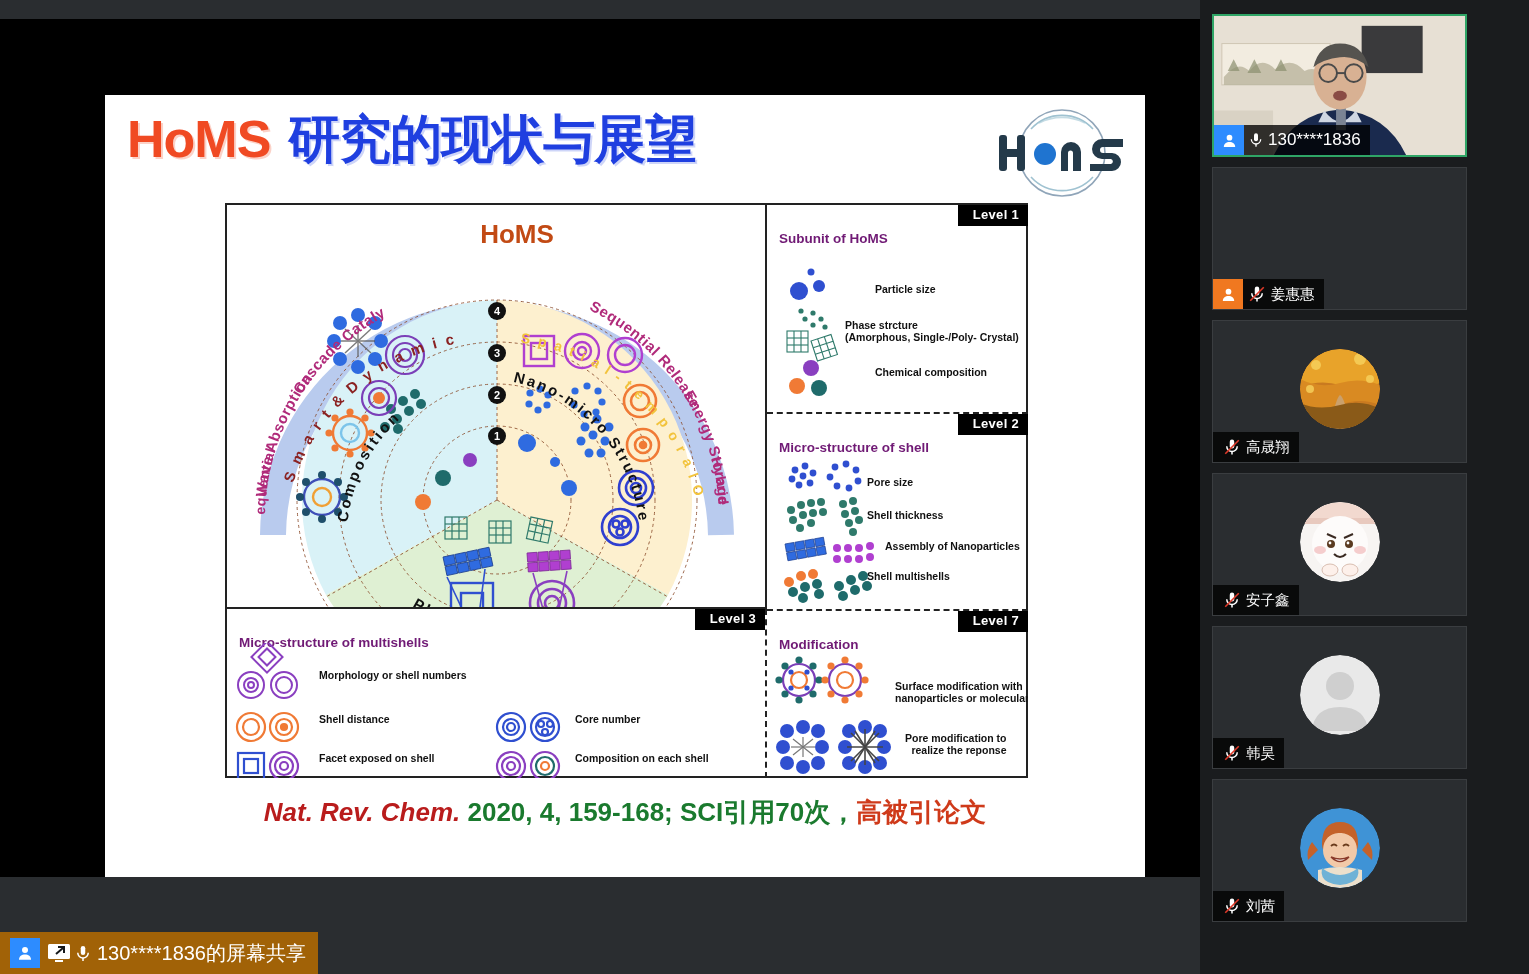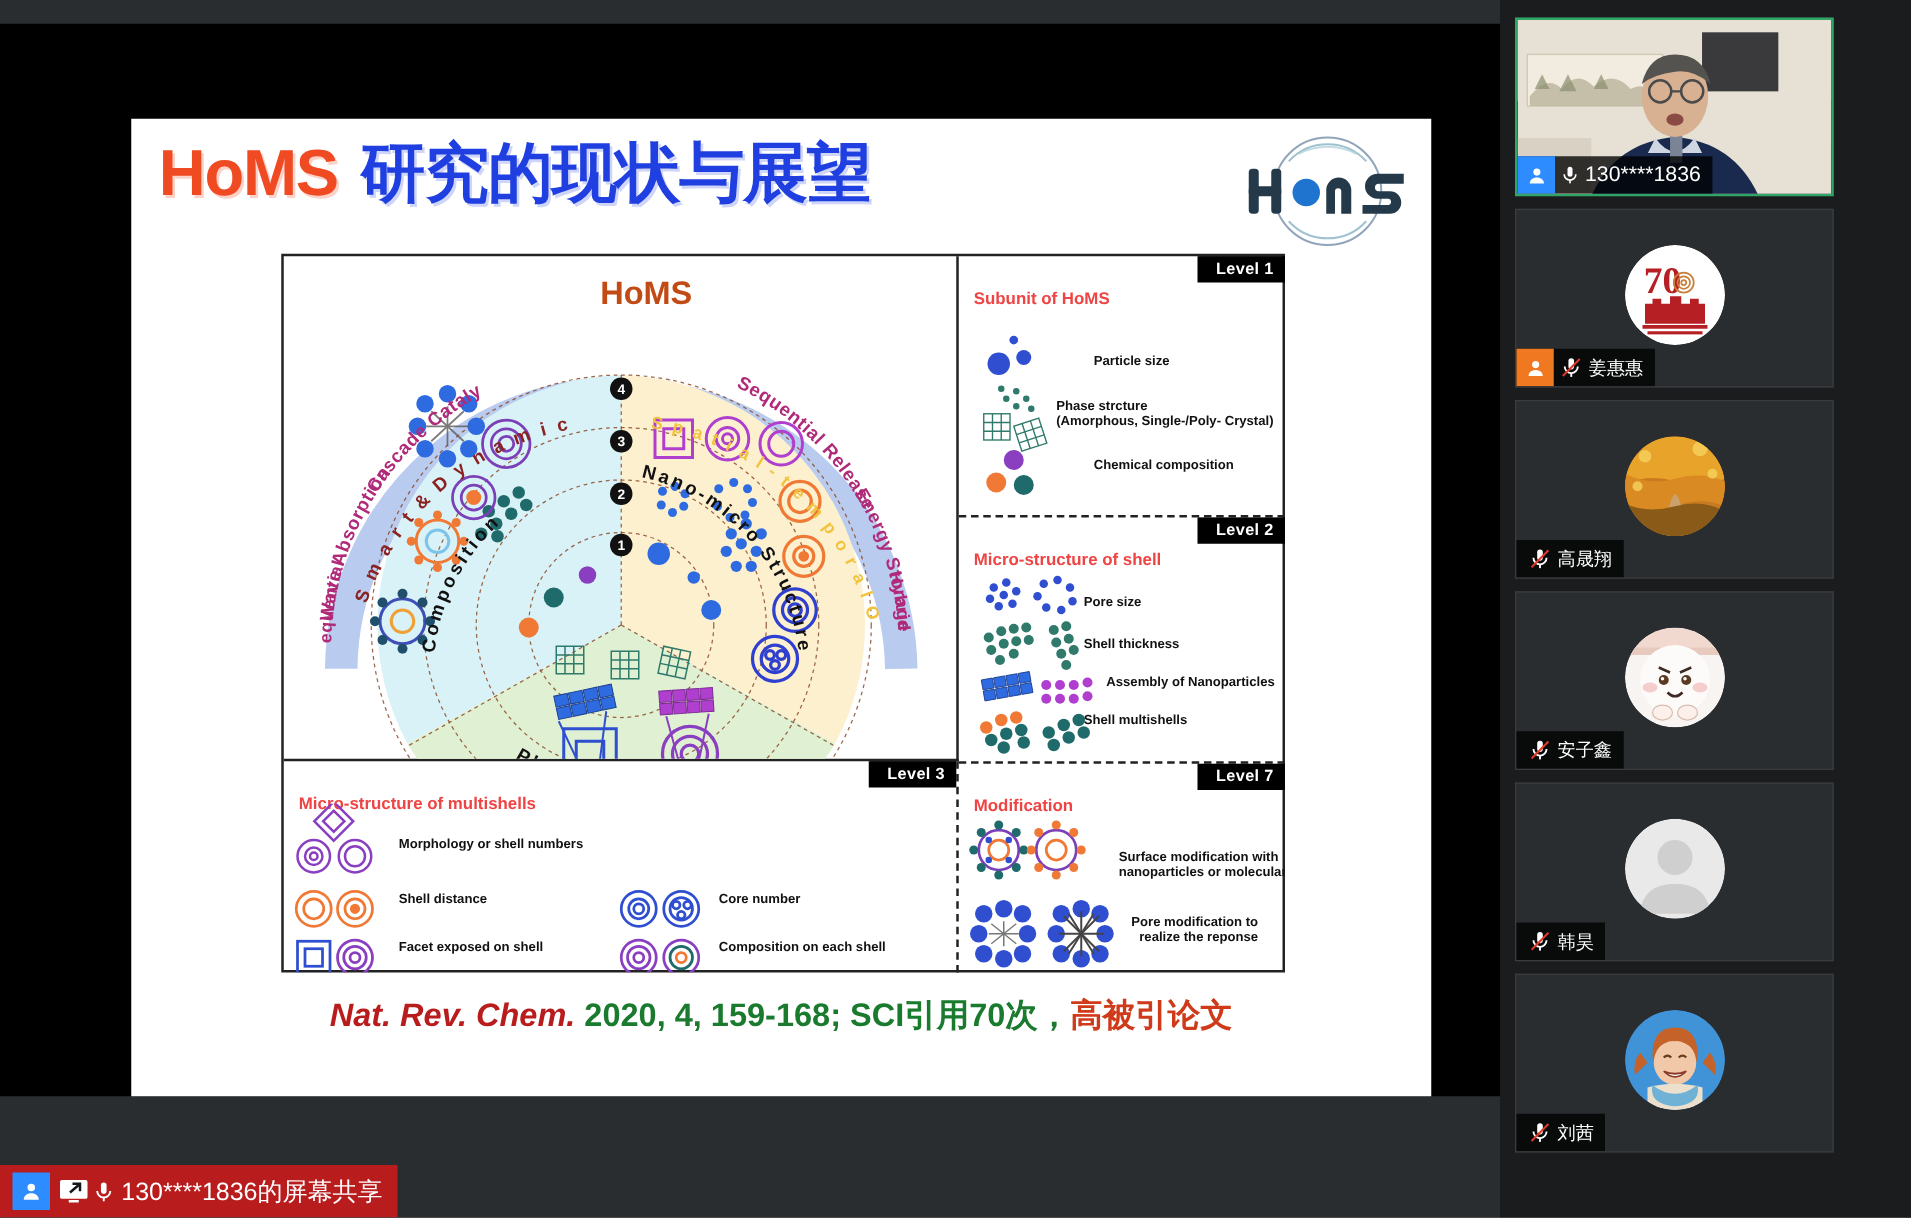--- a/index.html
+++ b/index.html
@@ -70,21 +70,21 @@
   }
 
   .level-tag{
     position:absolute; right:0; top:0;
     background:#000; color:#fff; font-size:13px; font-weight:bold;
     padding:2px 9px 3px 14px; letter-spacing:.3px;
     box-shadow:0 0 0 1px #000;
   }
   .panel-head{
     position:absolute; left:12px; top:26px;
-    font-size:13.5px; font-weight:bold; color:#ef4444;
+    font-size:13.5px; font-weight:bold; color:#701a75;
   }
   .leg{ position:absolute; font-size:10.5px; font-weight:bold; color:#111; line-height:1.18; }
 
   
   .circle-wrap{ position:absolute; left:0; top:0; width:540px; height:404px; }
 
   
   .citation{
     position:absolute; left:0; right:0; top:700px; text-align:center;
     font-size:26px; font-weight:bold; white-space:nowrap;
@@ -124,21 +124,21 @@
   }
   .chip-blue{ background:#2d8cff; }
   .chip-orange{ background:#f07820; }
   .nm{ color:#fff; font-size:14.5px; font-weight:500; white-space:nowrap; }
   .nm.big{ font-size:17px; }
 
   
   #statusbar{
     position:absolute; left:0; bottom:0; height:42px;
     display:flex; align-items:center; gap:3px;
-    background:#b91c1c; padding-right:12px;
+    background:#a16207; padding-right:12px;
   }
   #statusbar .sb-person{
     width:30px; height:30px; background:#2d8cff;
     display:flex; align-items:center; justify-content:center; margin-left:10px;
   }
   .sb-text{ color:#fff; font-size:20px; white-space:nowrap; margin-left:2px; }
   .ico{ display:block; }
 </style>
 </head>
 <body>
@@ -775,39 +775,20 @@
               <rect x="9" y="2" width="6" height="12" rx="3"></rect>
               <path d="M5 11a7 7 0 0 0 14 0" fill="none" stroke="#fff" stroke-width="2"></path>
               <rect x="11" y="18" width="2" height="4"></rect>
             </svg>
         </span>
         <span class="nm big">130****1836</span>
       </div>
     </div>
 
     <div class="tile">
-      <div class="avatar">
-        <svg viewBox="0 0 80 80" width="80" height="80">
-          <circle cx="40" cy="40" r="40" fill="#fff"></circle>
-          <text x="30" y="38" font-family="Liberation Serif, serif" font-size="30" font-weight="bold" fill="#b61f24" text-anchor="middle">70</text>
-          <g fill="none" stroke="#c8803a" stroke-width="1.4">
-              <circle cx="47" cy="30" r="8"></circle>
-              <circle cx="47" cy="30" r="5"></circle>
-              <circle cx="47" cy="30" r="2"></circle>
-            </g>
-          <g fill="#b61f24">
-              <rect x="16" y="47" width="48" height="16"></rect>
-              <rect x="22" y="43" width="7" height="5"></rect>
-              <rect x="36" y="41" width="9" height="7"></rect>
-              <rect x="52" y="43" width="7" height="5"></rect>
-            </g>
-          <rect x="14" y="64" width="52" height="3" fill="#b61f24"></rect>
-          <rect x="18" y="69" width="44" height="2.5" fill="#b61f24"></rect>
-        </svg>
-      </div>
       <div class="namebar">
         <span class="person-chip chip-orange">
           <svg class="ico" width="17" height="17" viewBox="0 0 24 24" fill="#fff">
               <circle cx="12" cy="8" r="4"></circle>
               <path d="M4 21c0-4.5 3.6-7 8-7s8 2.5 8 7z"></path>
             </svg>
         </span>
         <span>
           <svg class="ico" width="20" height="18" viewBox="0 0 24 24">
               <g fill="#fff">

